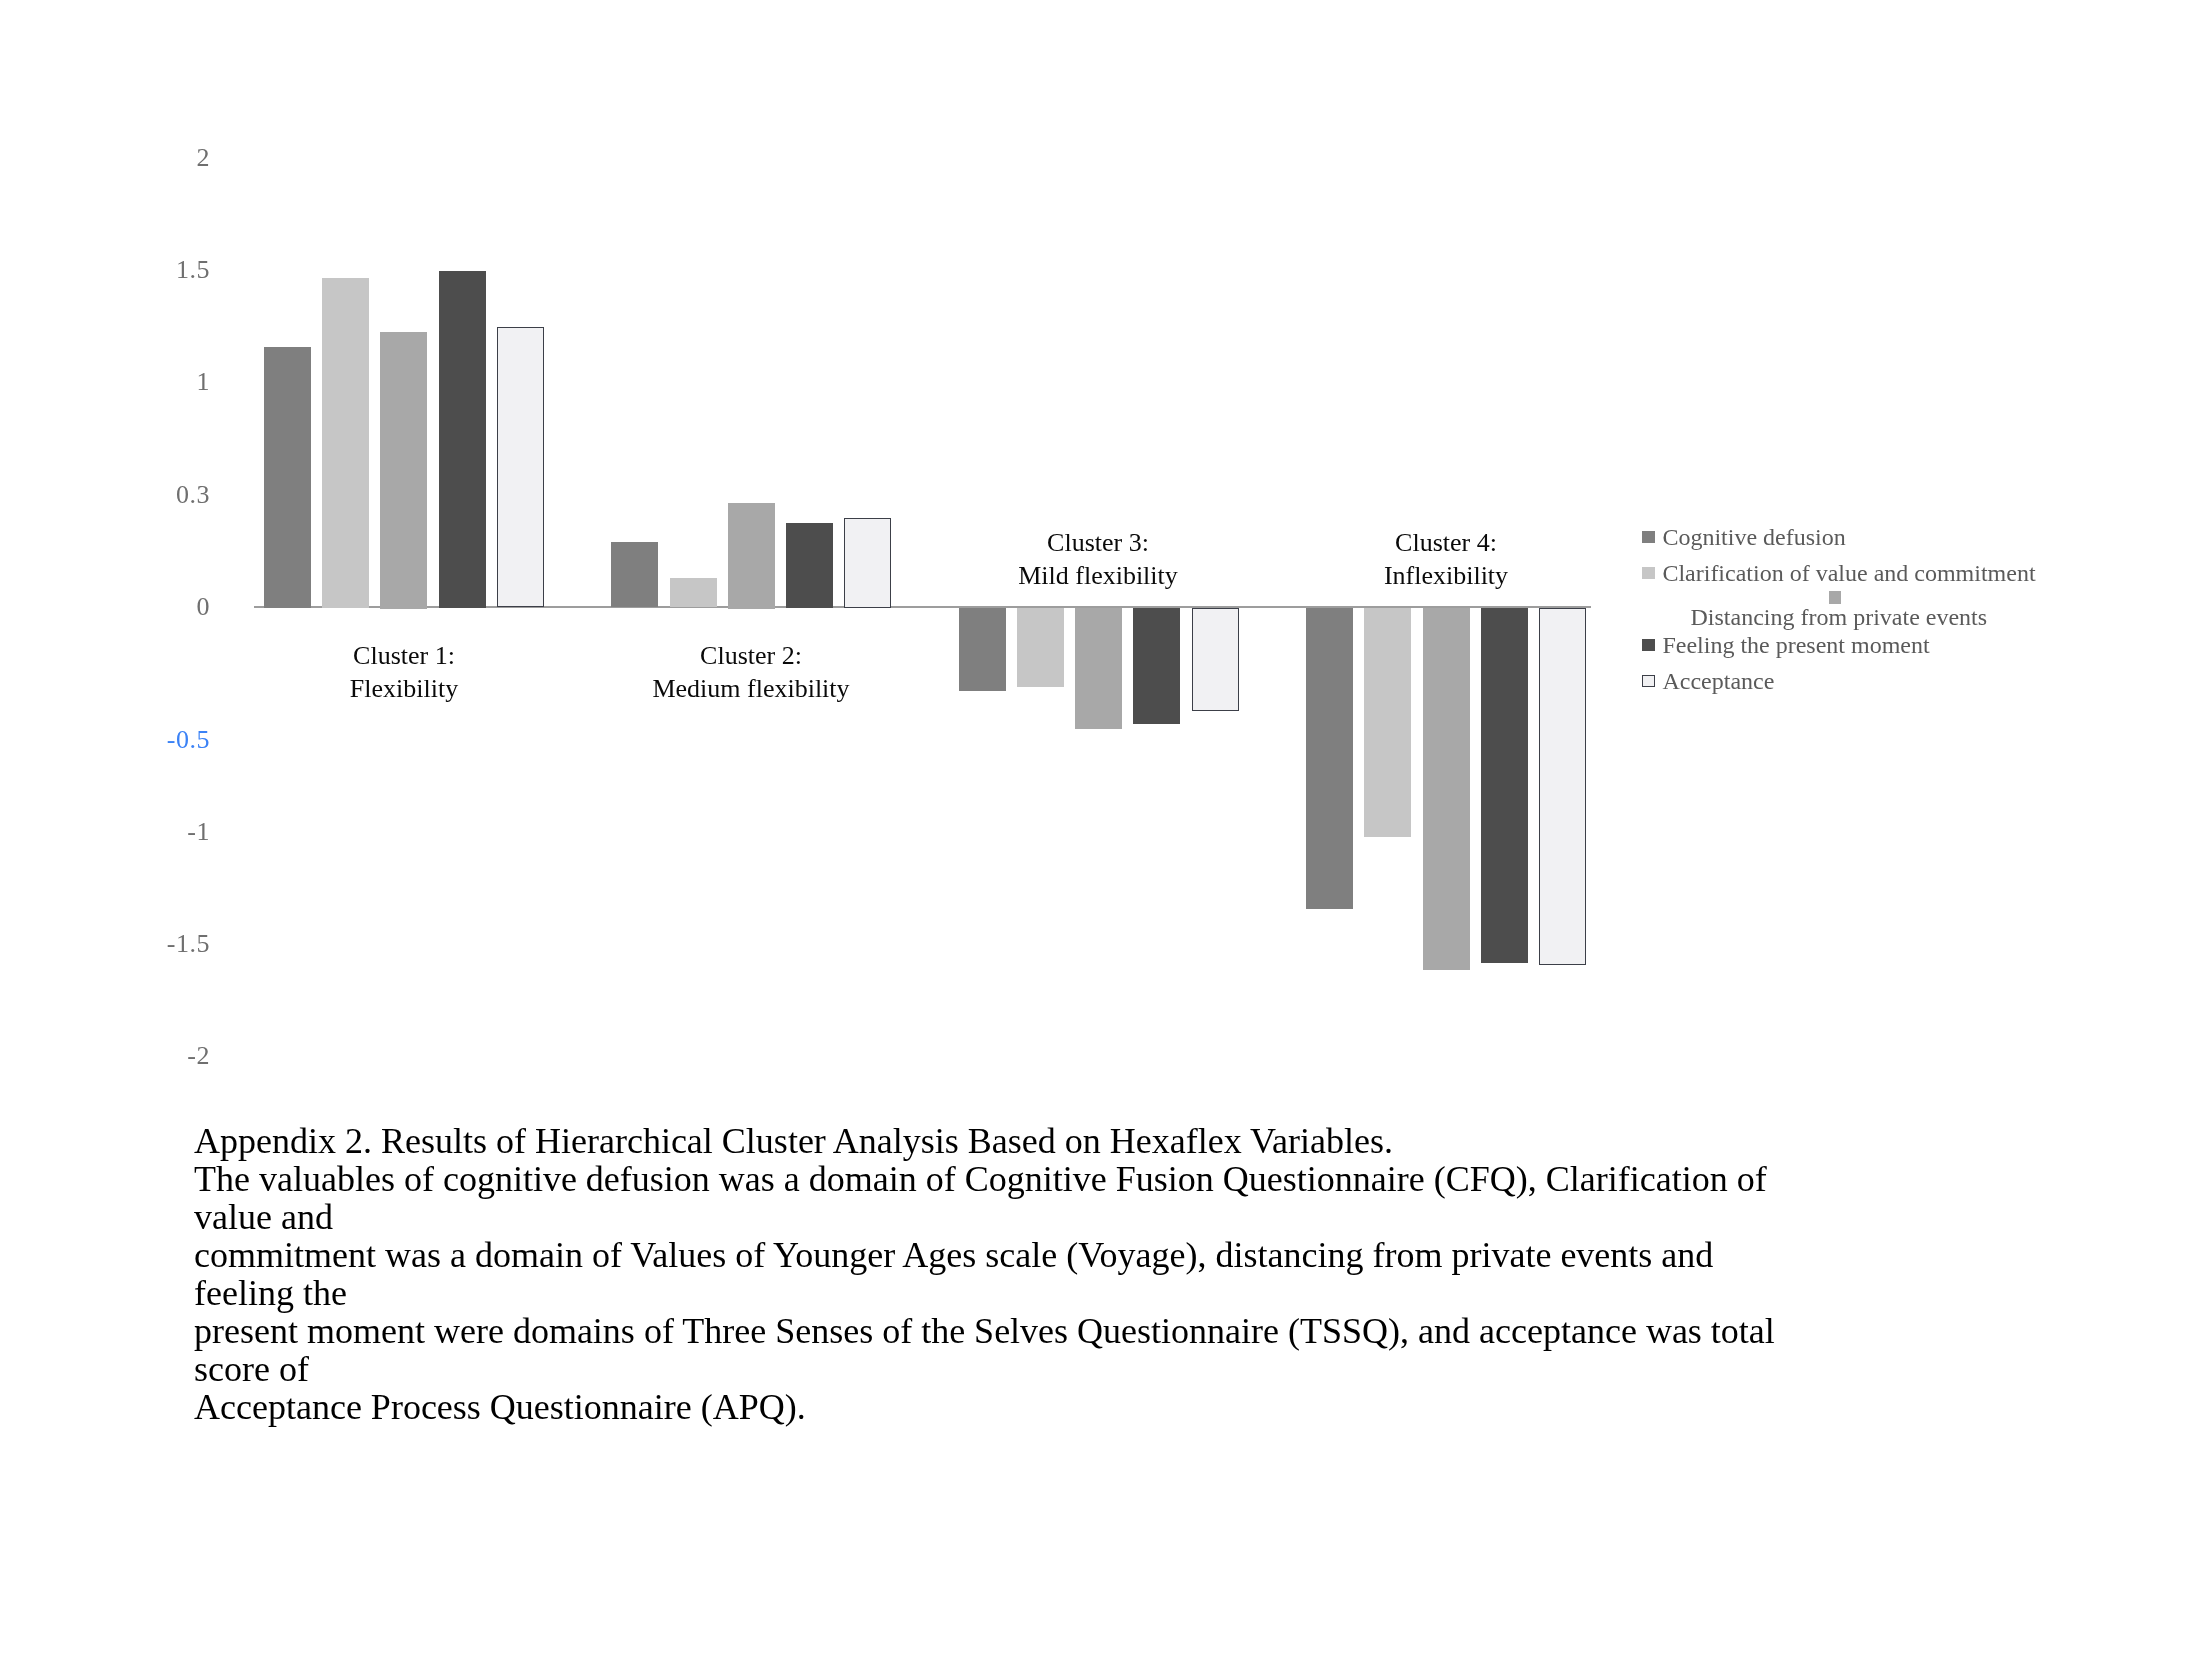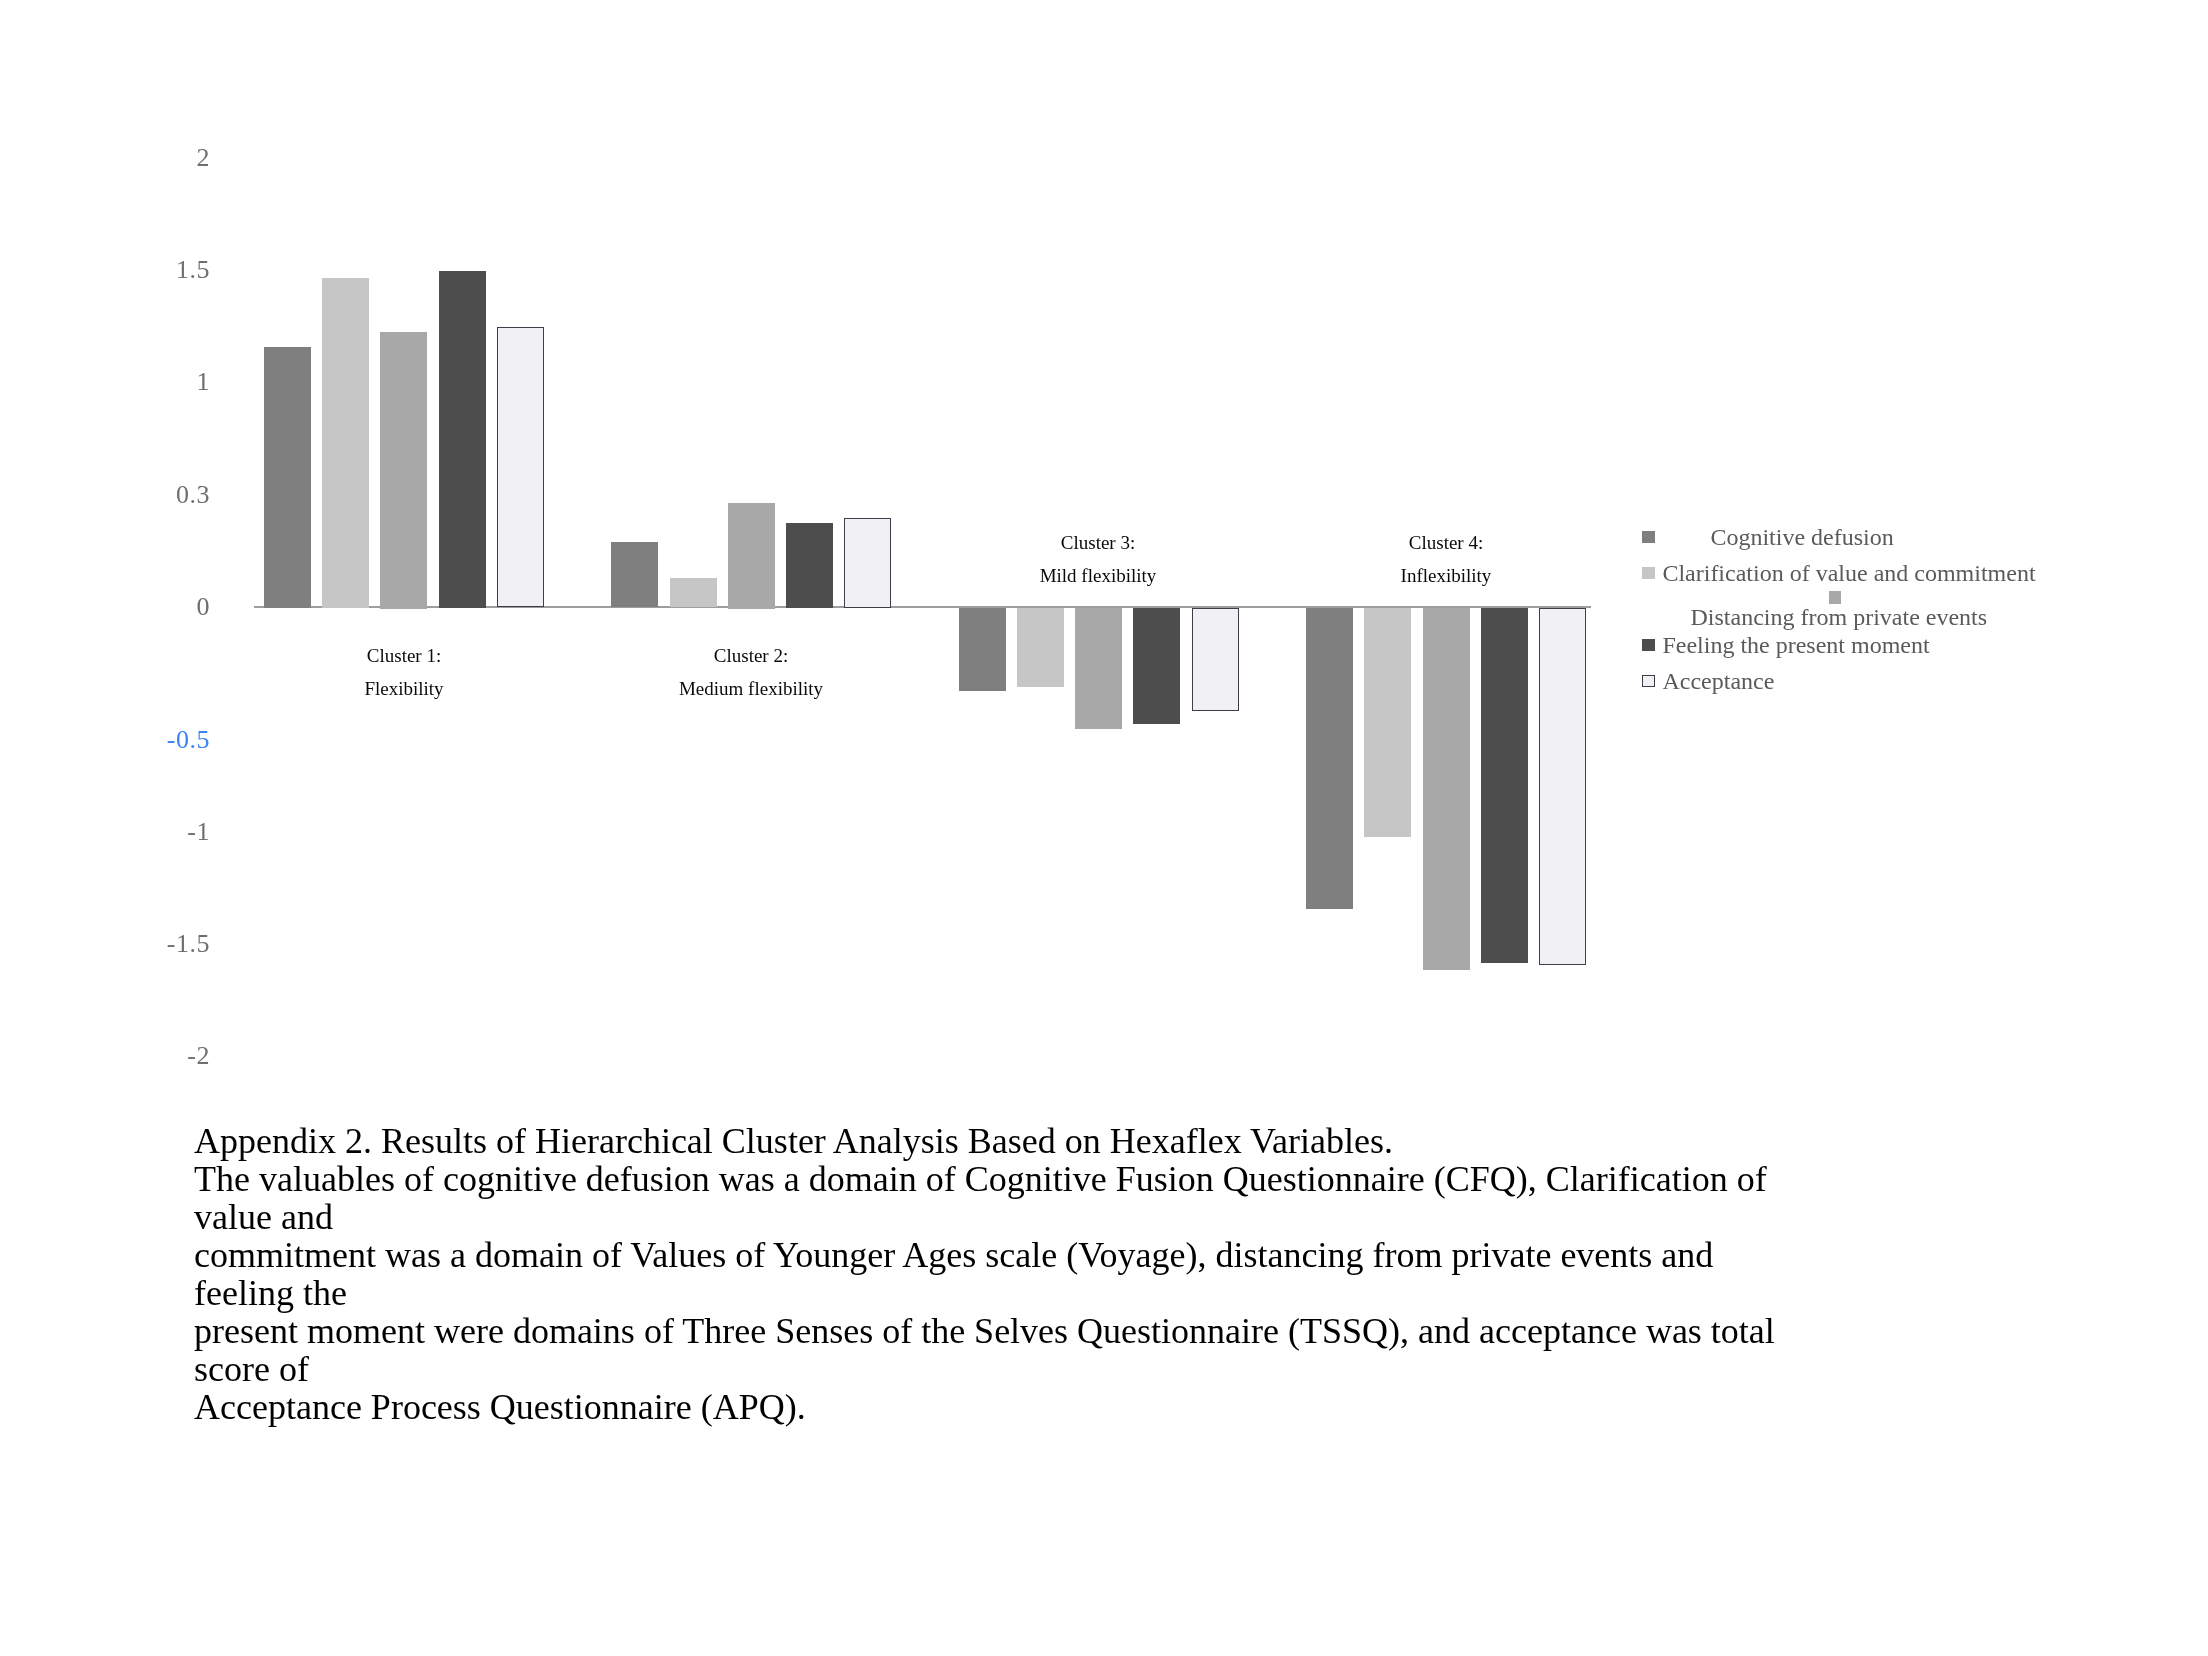--- a/index.html
+++ b/index.html
@@ -17,21 +17,21 @@
     font-size: 26px;
     color: #6f6f6f;
     transform: translateY(-52%);
     letter-spacing: 0.5px;
   }
   .axis-line { position: absolute; height: 1.9px; background: #9d9d9d; z-index: 1; }
   .bar { position: absolute; z-index: 2; }
   .cat-label {
     position: absolute;
     text-align: center;
-    font-size: 19px;
+    font-size: 26px;
     line-height: 33px;
     color: #0a0a0a;
     white-space: pre-line;
     transform: translateX(-50%);
     z-index: 3;
     width: 330px;
   }
   .legend { position: absolute; z-index: 3; }
   .legend-row { display: flex; align-items: center; }
   .legend-marker { flex: none; margin-right: 7.8px; }
@@ -88,21 +88,21 @@
       <div class="cat-label" style="left: 404px; top: 639px;">Cluster 1:
 Flexibility</div>
       <div class="cat-label" style="left: 751px; top: 639px;">Cluster 2:
 Medium flexibility</div>
       <div class="cat-label" style="left: 1098px; top: 526px;">Cluster 3:
 Mild flexibility</div>
       <div class="cat-label" style="left: 1446px; top: 526px;">Cluster 4:
 Inflexibility</div>
     </div>
   <div id="legend" class="legend" style="left: 1642px; top: 519px;">
-      <div class="legend-row" style="height: 36px; gap: 48px;">
+      <div class="legend-row" style="height: 36px;">
         <div class="legend-marker" style="width: 12.6px; height: 12.6px; background: rgb(127, 127, 127);"></div>
         <div class="legend-text">Cognitive defusion</div>
       </div>
       <div class="legend-row" style="height: 36px;">
         <div class="legend-marker" style="width: 12.6px; height: 12.6px; background: rgb(198, 198, 198);"></div>
         <div class="legend-text">Clarification of value and commitment</div>
       </div>
       <div class="legend-row" style="height: 36px; flex-direction: column;">
         <div class="legend-marker" style="width: 12.6px; height: 12.6px; background: rgb(168, 168, 168);"></div>
         <div class="legend-text">Distancing from private events</div>

